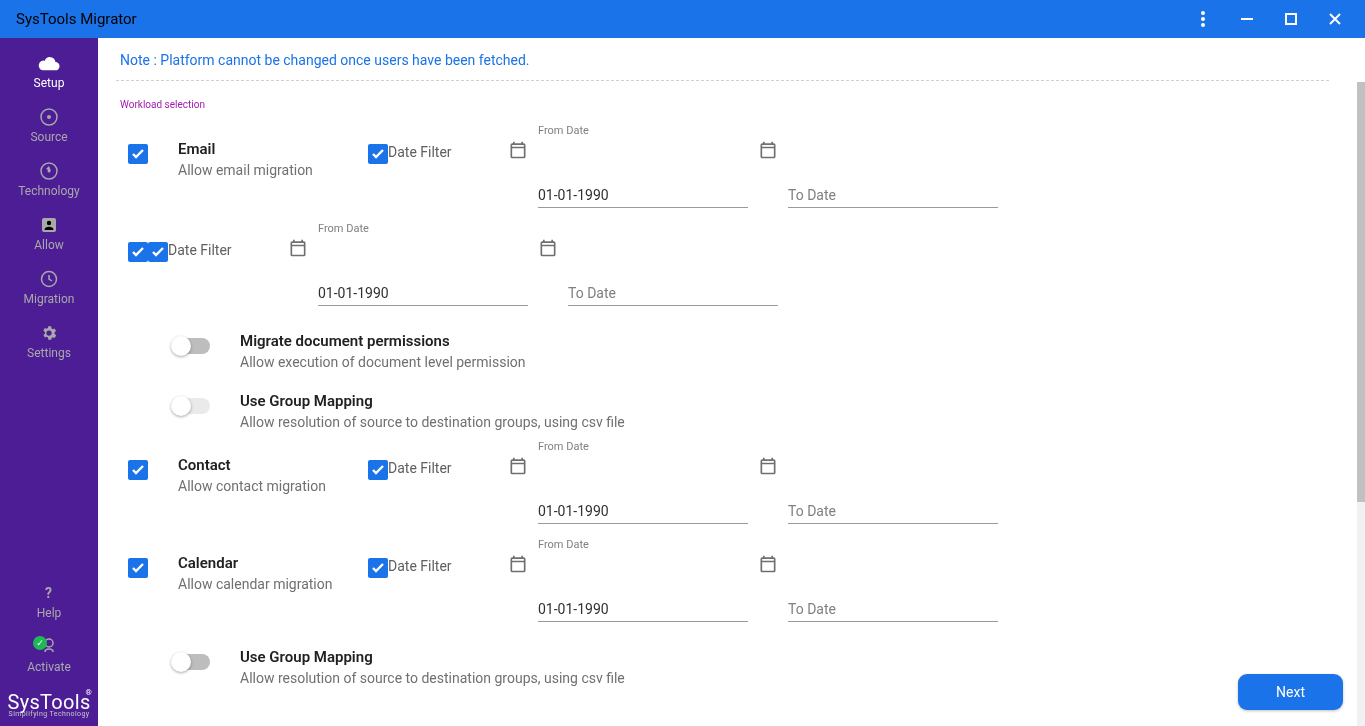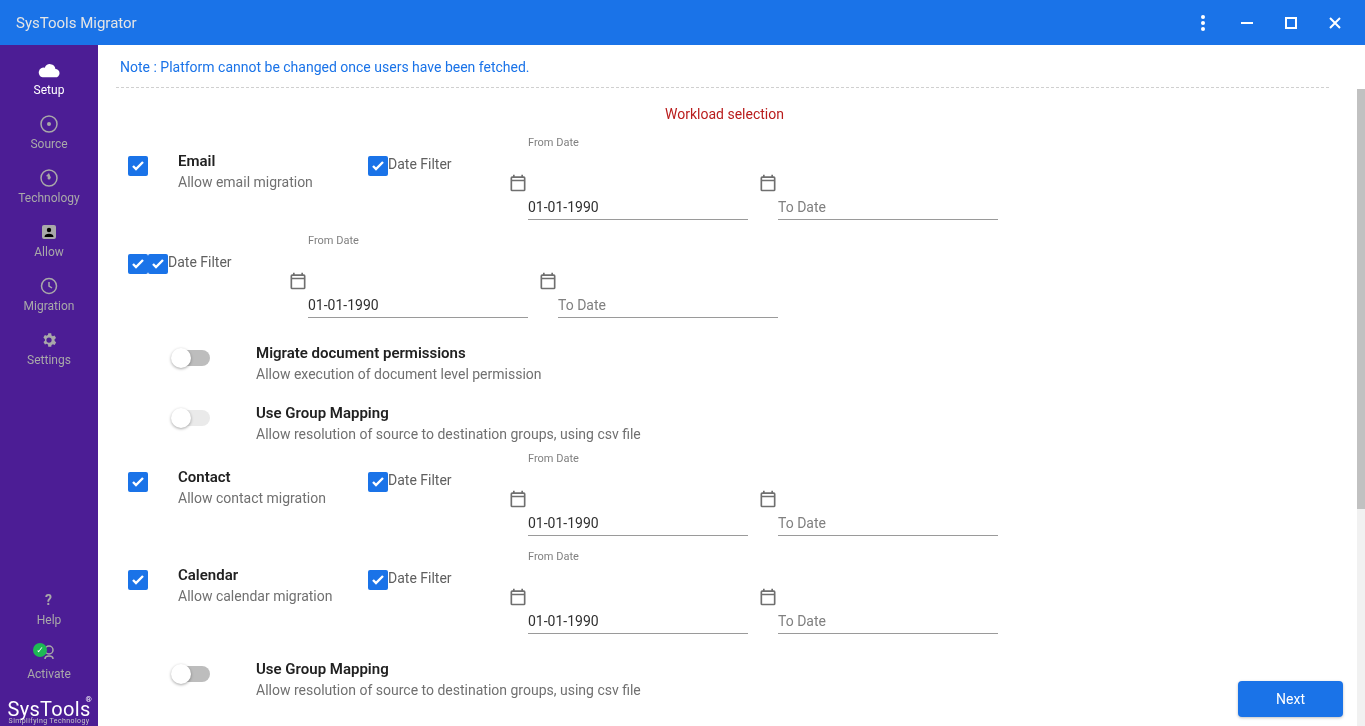--- a/index.html
+++ b/index.html
@@ -1,18 +1,18 @@
 <!DOCTYPE html>
 <html><head>
 <meta charset="utf-8">
 <style>
   * { box-sizing: border-box; margin: 0; padding: 0; font-family: "Segoe UI", Roboto, Arial, sans-serif; }
   html,body { width:1365px; height:726px; overflow:hidden; background:#fff; }
   .titlebar {
-    height:45px; background:#1a73e8; color:#e5e5e5; display:flex; align-items:center;
+    height:38px; background:#1a73e8; color:#000000; display:flex; align-items:center;
     padding:0 8px 0 16px; font-size:15px;
   }
   .titlebar .spacer { flex:1; }
   .tb-btn { width:44px; height:38px; display:flex; align-items:center; justify-content:center; cursor:pointer; }
   .tb-btn svg { fill:#fff; }
   .body { display:flex; height:688px; }
   .sidebar {
     width:98px; background:#4c1d95; color:#c8c8c8; display:flex; flex-direction:column;
     align-items:center; padding-top:8px;
   }
@@ -33,56 +33,56 @@
   .brand-sub { font-size:7px; color:#c8c8c8; display:block; margin-top:-4px; letter-spacing:0.4px;}
   .activate-wrap { position:relative; display:inline-block; }
   .green-dot { position:absolute; left:-8px; top:-2px; width:14px; height:14px; background:#1db954; border-radius:50%; display:flex;align-items:center;justify-content:center;}
   .green-dot::after{content:"✓"; color:#fff; font-size:9px;}
   .main { flex:1; position:relative; overflow:hidden; }
   .scroll { position:absolute; left:0; right:8px; top:0; bottom:0; overflow:auto; padding:0 28px 0 18px;}
   .note {
     color:#1a73e8; font-size:14px; padding:14px 0 12px 4px;
   }
   .dashed { border-bottom:1px dashed #d0d0d0; margin-bottom:14px; }
-  .section-label { color:#b91c1c; font-size:14px; padding:4px 0 22px 4px;text-align:center; }
+  .section-label { color:#a21caf; font-size:10px; padding:4px 0 22px 4px; }
   .row { display:flex; align-items:flex-start; padding:8px 0 22px 12px; }
   .check {
     width:20px; height:20px; border-radius:2px; background:#1a73e8; display:flex;
     align-items:center; justify-content:center; margin-top:4px; cursor:pointer;
   }
   .check svg { fill:#fff; }
   .wl-text { width:220px; padding-left:30px; }
   .wl-title { font-size:15px; color:#212121; font-weight:600; }
   .wl-sub { font-size:14px; color:#707070; margin-top:4px; }
   .df-block { display:flex; align-items:center; width:140px; }
   .df-label { font-size:14px; color:#606060; }
-  .date-block { display:flex; align-items:center; width:240px; position:relative;text-decoration:underline; }
+  .date-block { display:flex; align-items:flex-start; gap:10px; width:240px; position:relative;text-decoration:underline; }
   .date-icon { width:20px; height:20px; margin-bottom:6px; }
   .date-icon svg { fill:#6f6f6f; }
   .date-field { flex:1; position:relative; }
   .date-caption { font-size:11px; color:#808080; position:absolute; top:-16px; left:0;}
   .date-input {
     border:none; border-bottom:1px solid #9a9a9a; font-size:14px; color:#303030;
     padding:4px 0 4px 0; width:100%; outline:none; background:transparent;margin-top:43px;
   }
   .date-input::placeholder{ color:#808080; }
-  .subrow { display:flex; align-items:flex-start; padding:4px 0 18px 56px;gap:16px; }
+  .subrow { display:flex; align-items:flex-start; padding:4px 0 18px 56px; }
   .toggle {
     width:38px; height:16px; background:#bdbdbd; border-radius:10px; position:relative;
     margin-top:6px; cursor:pointer;
   }
   .toggle.light { background:#eaeaea; }
   .toggle .knob {
     width:20px; height:20px; background:#fff; border-radius:50%; position:absolute;
     left:-1px; top:-2px; box-shadow:0 1px 3px rgba(0,0,0,0.35);
   }
   .sub-text { padding-left:30px; }
   .next-btn {
     position:absolute; right:22px; bottom:16px; background:#1a73e8; color:#fff;
-    border:none; padding:10px 38px; font-size:14px; border-radius:4px; cursor:pointer;
+    border:none; padding:10px 38px; font-size:14px; border-radius:9px; cursor:pointer;
     box-shadow:0 1px 3px rgba(0,0,0,0.25);
   }
   .fake-scroll {
     position:absolute; right:0; top:44px; bottom:0; width:8px; background:#f1f1f1;
   }
   .fake-scroll .thumb {
     position:absolute; left:0; right:0; top:0; height:420px; background:#c1c1c1;
   }
 </style>
 </head>

